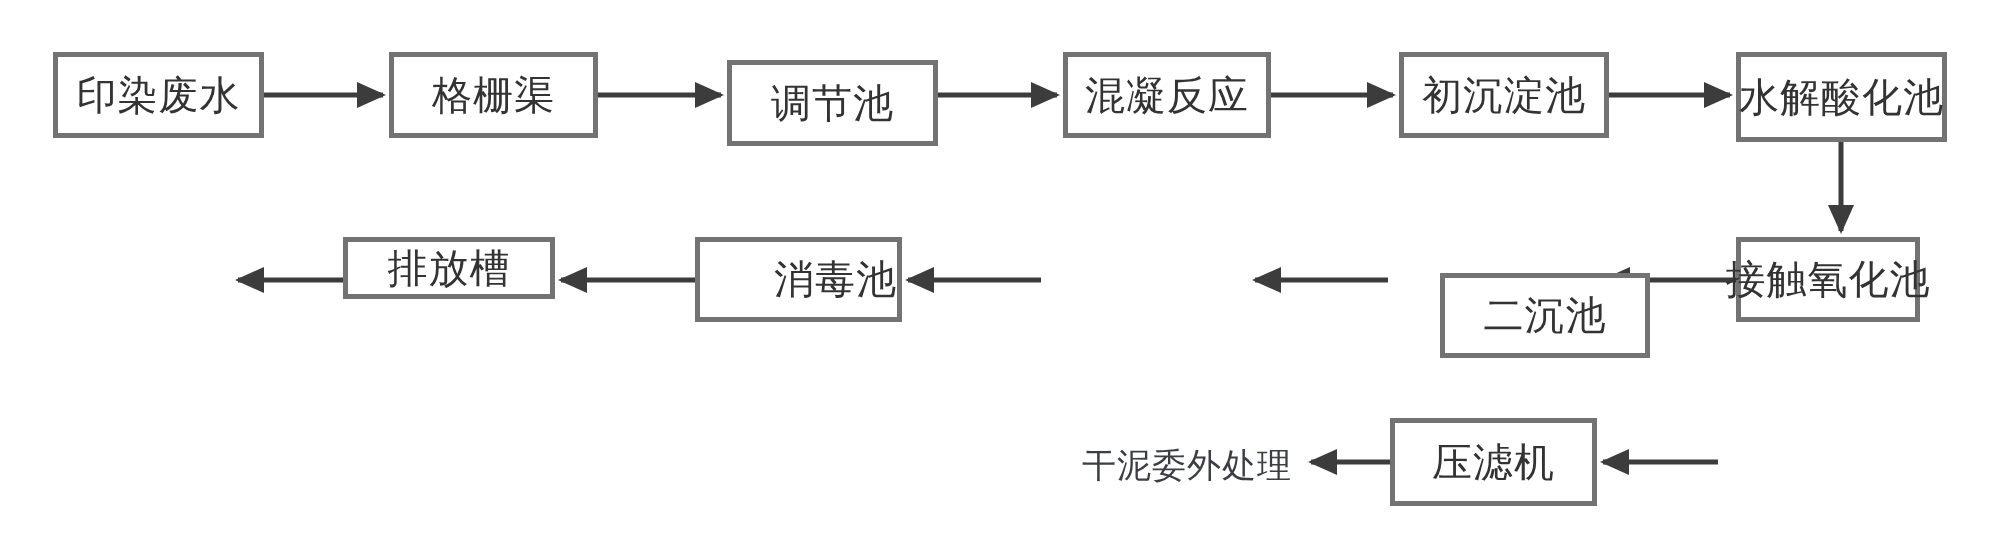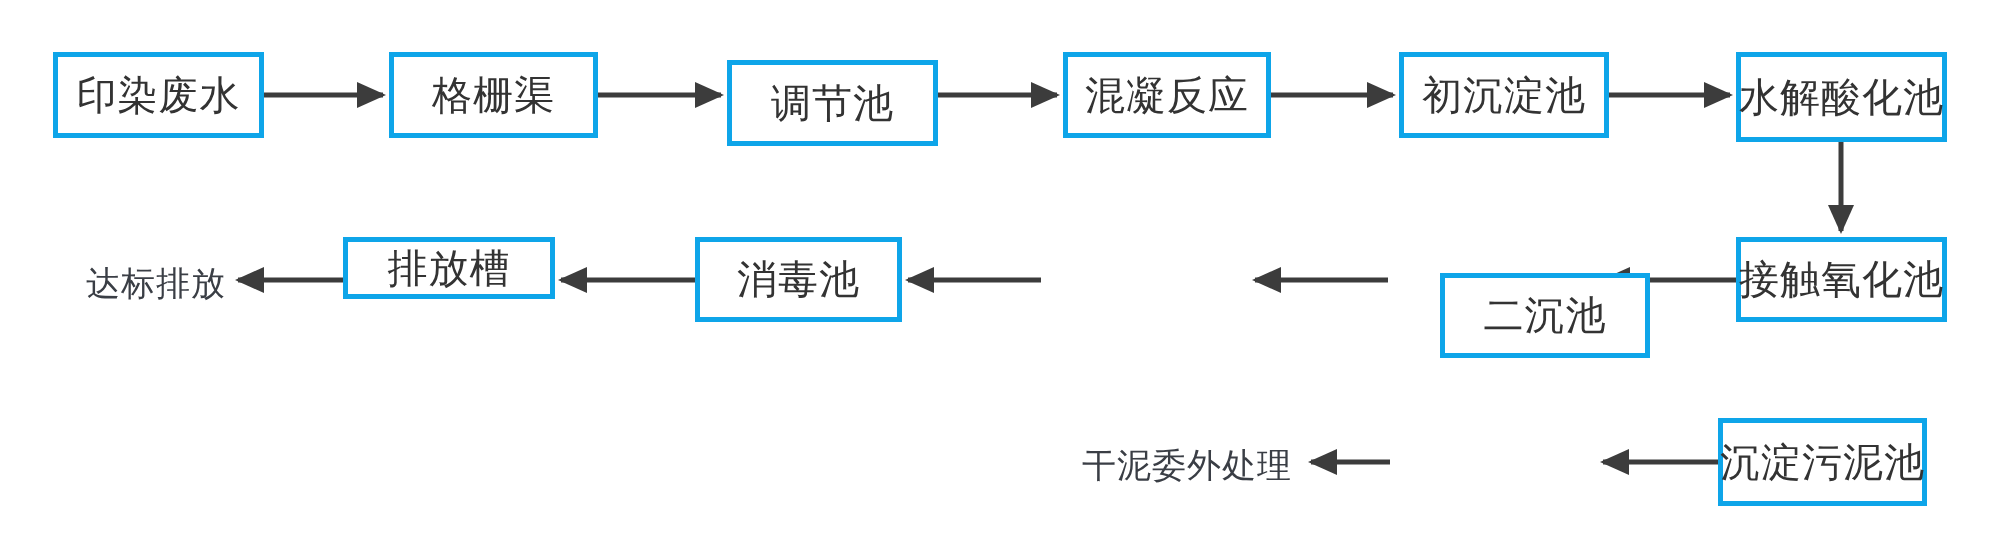--- a/index.html
+++ b/index.html
@@ -19,21 +19,21 @@
     position: absolute;
     left: 0;
     top: 0;
     width: 2000px;
     height: 559px;
   }
   .node {
     position: absolute;
     box-sizing: border-box;
     background: #ffffff;
-    border: 5px solid #0ea5e9;
+    border: 5px solid #737373;
     display: flex;
     align-items: center;
     justify-content: center;
     font-size: 40px;
     color: #333333;
     letter-spacing: 1px;
     white-space: nowrap;
   }
   .end-label {
     position: absolute;
@@ -86,33 +86,32 @@
   <div class="node" style="left:1063px; top:52px; width:208px; height:86px;">
     <span>混凝反应</span>
   </div>
   <div class="node" style="left:1399px; top:52px; width:210px; height:86px;">
     <span>初沉淀池</span>
   </div>
   <div class="node" style="left:1736px; top:52px; width:211px; height:90px;">
     <span>水解酸化池</span>
   </div>
 
-  <div class="node" style="left:1736px; top:237px; width:211px; height:85px;">
+  <div class="node" style="left:1736px; top:237px; width:184px; height:85px;">
     <span>接触氧化池</span>
   </div>
   <div class="node" style="left:1440px; top:237px; width:210px; height:85px;margin-top:36px;">
     <span>二沉池</span>
   </div>
-  <div class="node" style="left:695px; top:237px; width:207px; height:85px;">
+  <div class="node" style="left:695px; top:237px; width:207px; height:85px;justify-content:flex-end;">
     <span>消毒池</span>
   </div>
   <div class="node" style="left:343px; top:237px; width:212px; height:62px;">
     <span>排放槽</span>
   </div>
 
-  <div class="node" style="left:1718px; top:418px; width:209px; height:88px;">
-    <span>沉淀污泥池</span>
+  <div class="node" style="left:1390px; top:418px; width:207px; height:88px;">
+    <span>压滤机</span>
   </div>
 
-  <div class="end-label" style="left:86px; top:266px;">达标排放</div>
   <div class="end-label" style="left:1082px; top:448px;">干泥委外处理</div>
 
 </div>
 
 </body></html>

